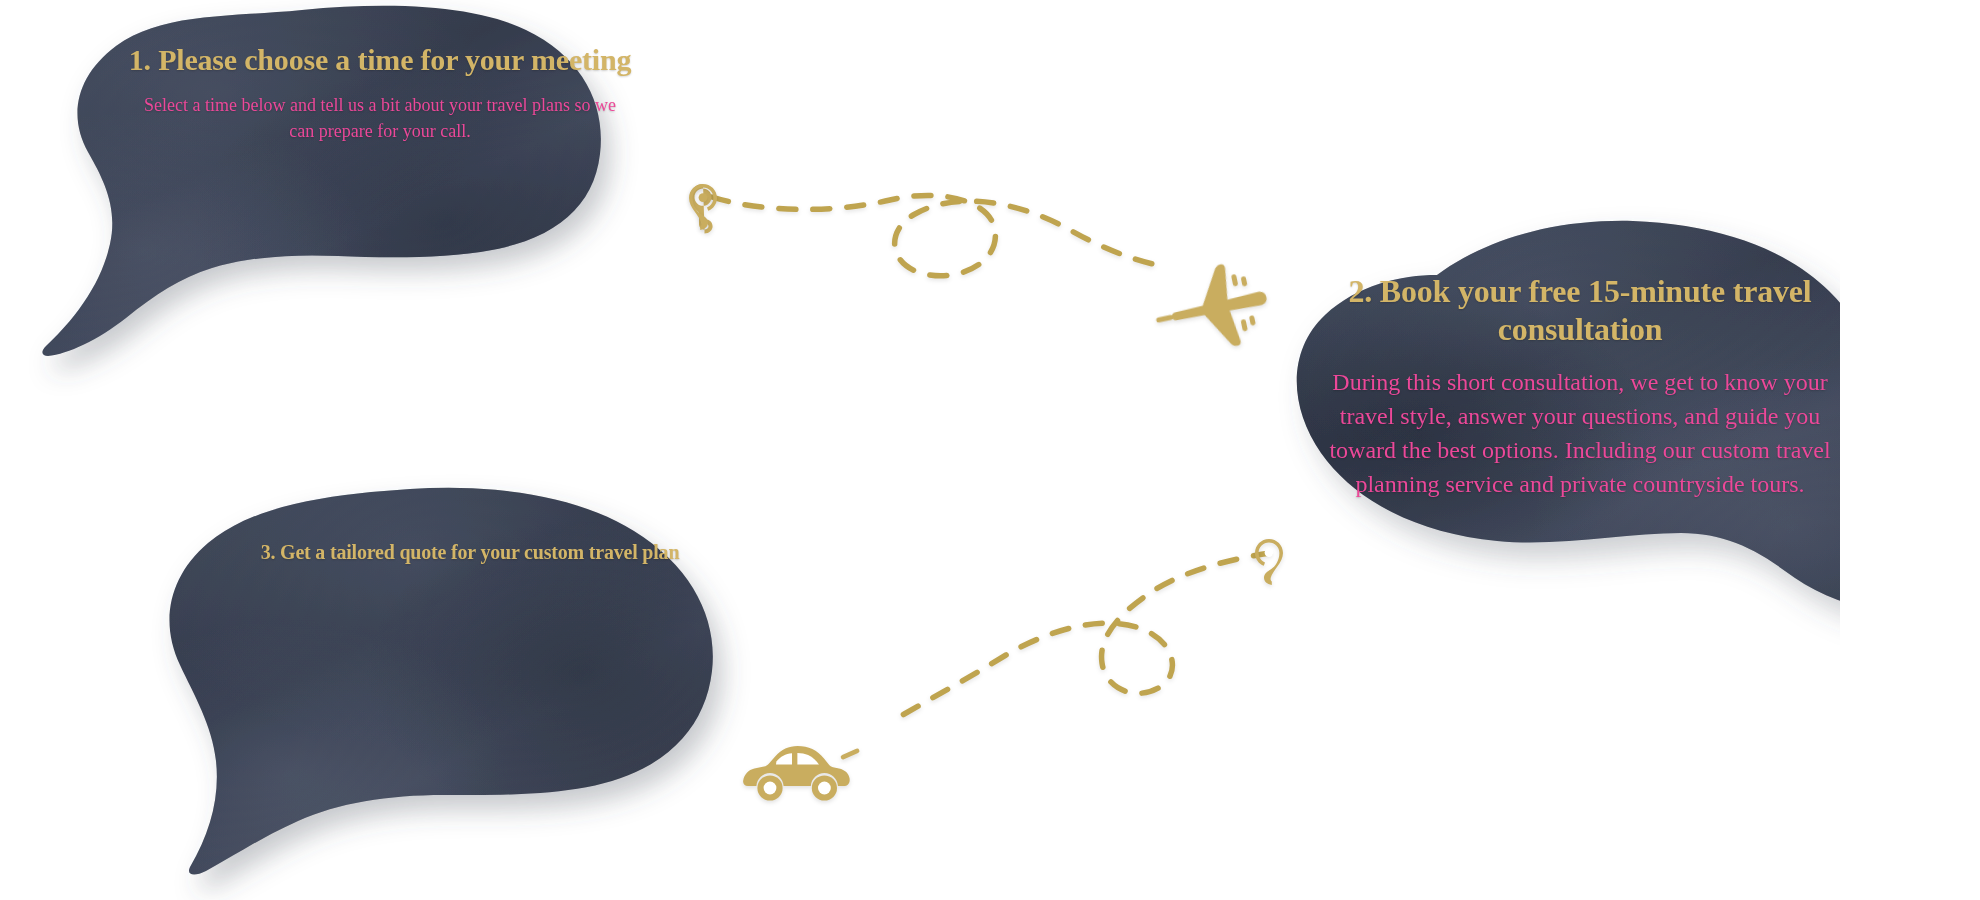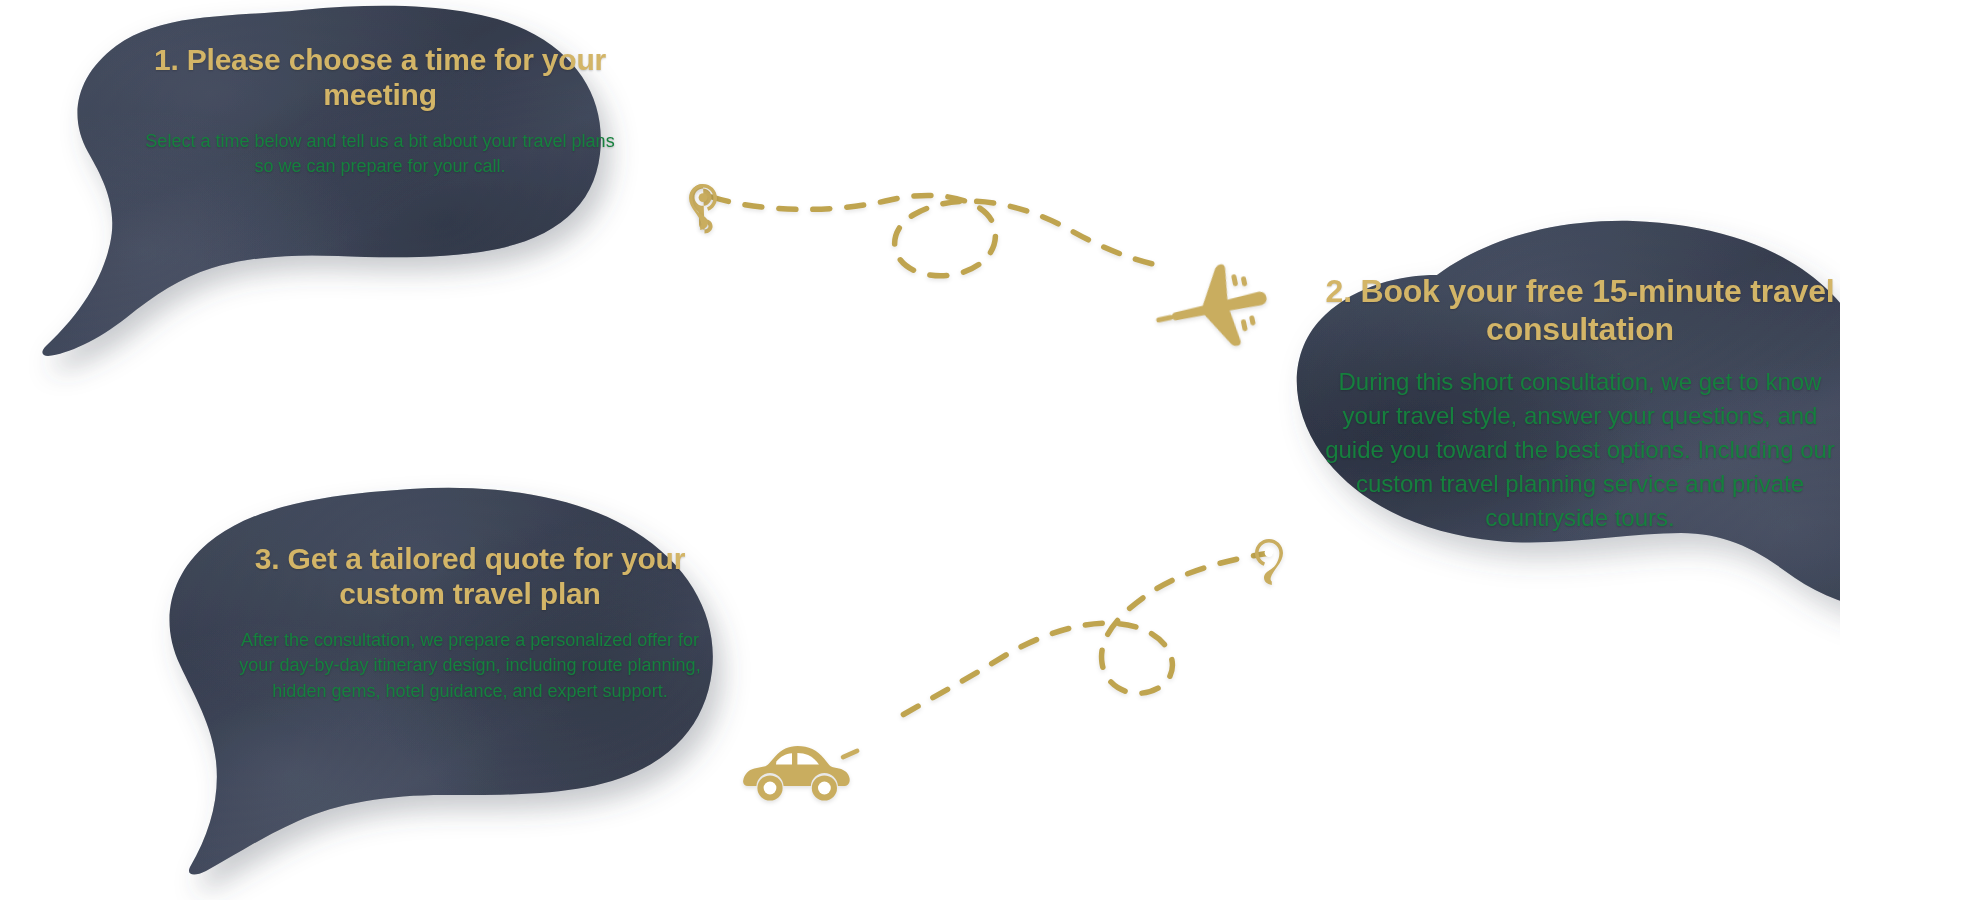--- a/index.html
+++ b/index.html
@@ -6,21 +6,21 @@
     margin: 0;
     padding: 0;
     background: #ffffff;
   }
   #stage {
     position: relative;
     width: 1840px;
     height: 900px;
     overflow: hidden;
     background: #ffffff;
-    font-family: Liberation Sans, sans-serif;
+    font-family: Liberation Serif, serif;
   }
 
   
   .bubble {
     position: absolute;
     box-sizing: border-box;
   }
   .bubble svg.blob {
     position: absolute;
     inset: 0;
@@ -36,42 +36,42 @@
   }
   .b-title {
     color: #d3b567;
     font-weight: bold;
     letter-spacing: -0.2px;
     line-height: 1.18;
     margin: 0 0 14px 0;
     text-shadow: 0 1px 2px rgba(0,0,0,.18);
   }
   .b-body {
-    color: #15803d;
+    color: #ec4899;
     line-height: 1.42;
     margin: 16px;
     text-shadow: 0 1px 2px rgba(0,0,0,.20);
   }
 
   
   #bubble-1 { left: 40px; top: 4px; width: 680px; height: 360px; }
   #bubble-1 .content { left: 80px; top: 38px; width: 520px; }
   #bubble-1 .b-title { font-size: 30px; }
   #bubble-1 .b-body  { font-size: 18px; }
 
   
   #bubble-2 { left: 1205px; top: 215px; width: 790px; height: 400px; }
   #bubble-2 .content { left: 95px; top: 58px; width: 560px; }
   #bubble-2 .b-title { font-size: 32px; }
   #bubble-2 .b-body  { font-size: 24px; }
 
   
   #bubble-3 { left: 110px; top: 485px; width: 720px; height: 395px; }
   #bubble-3 .content { left: 105px; top: 56px; width: 510px; }
-  #bubble-3 .b-title { font-size: 30px; }
+  #bubble-3 .b-title { font-size: 20px; }
   #bubble-3 .b-body  { font-size: 18px; }
 
   
   .connector {
     position: absolute;
     overflow: visible;
     z-index: 2;
   }
   .dash {
     fill: none;
@@ -406,17 +406,16 @@
                  C152,352 122,372 96,386
                  C84,392 76,390 80,382
                  C100,348 110,312 106,276
                  C102,240 84,210 70,180
                  C50,138 58,92 98,58
                  C146,18 226,9 300,4 Z" fill="url(#t3c)"></path>
       </g>
     </svg>
     <div class="content">
       <p class="b-title">3. Get a tailored quote for your custom travel plan</p>
-      <p class="b-body">After the consultation, we prepare a personalized offer for your day-by-day itinerary design, including route planning, hidden gems, hotel guidance, and expert support.</p>
     </div>
   </div>
 
 </div>
 
 </body></html>

